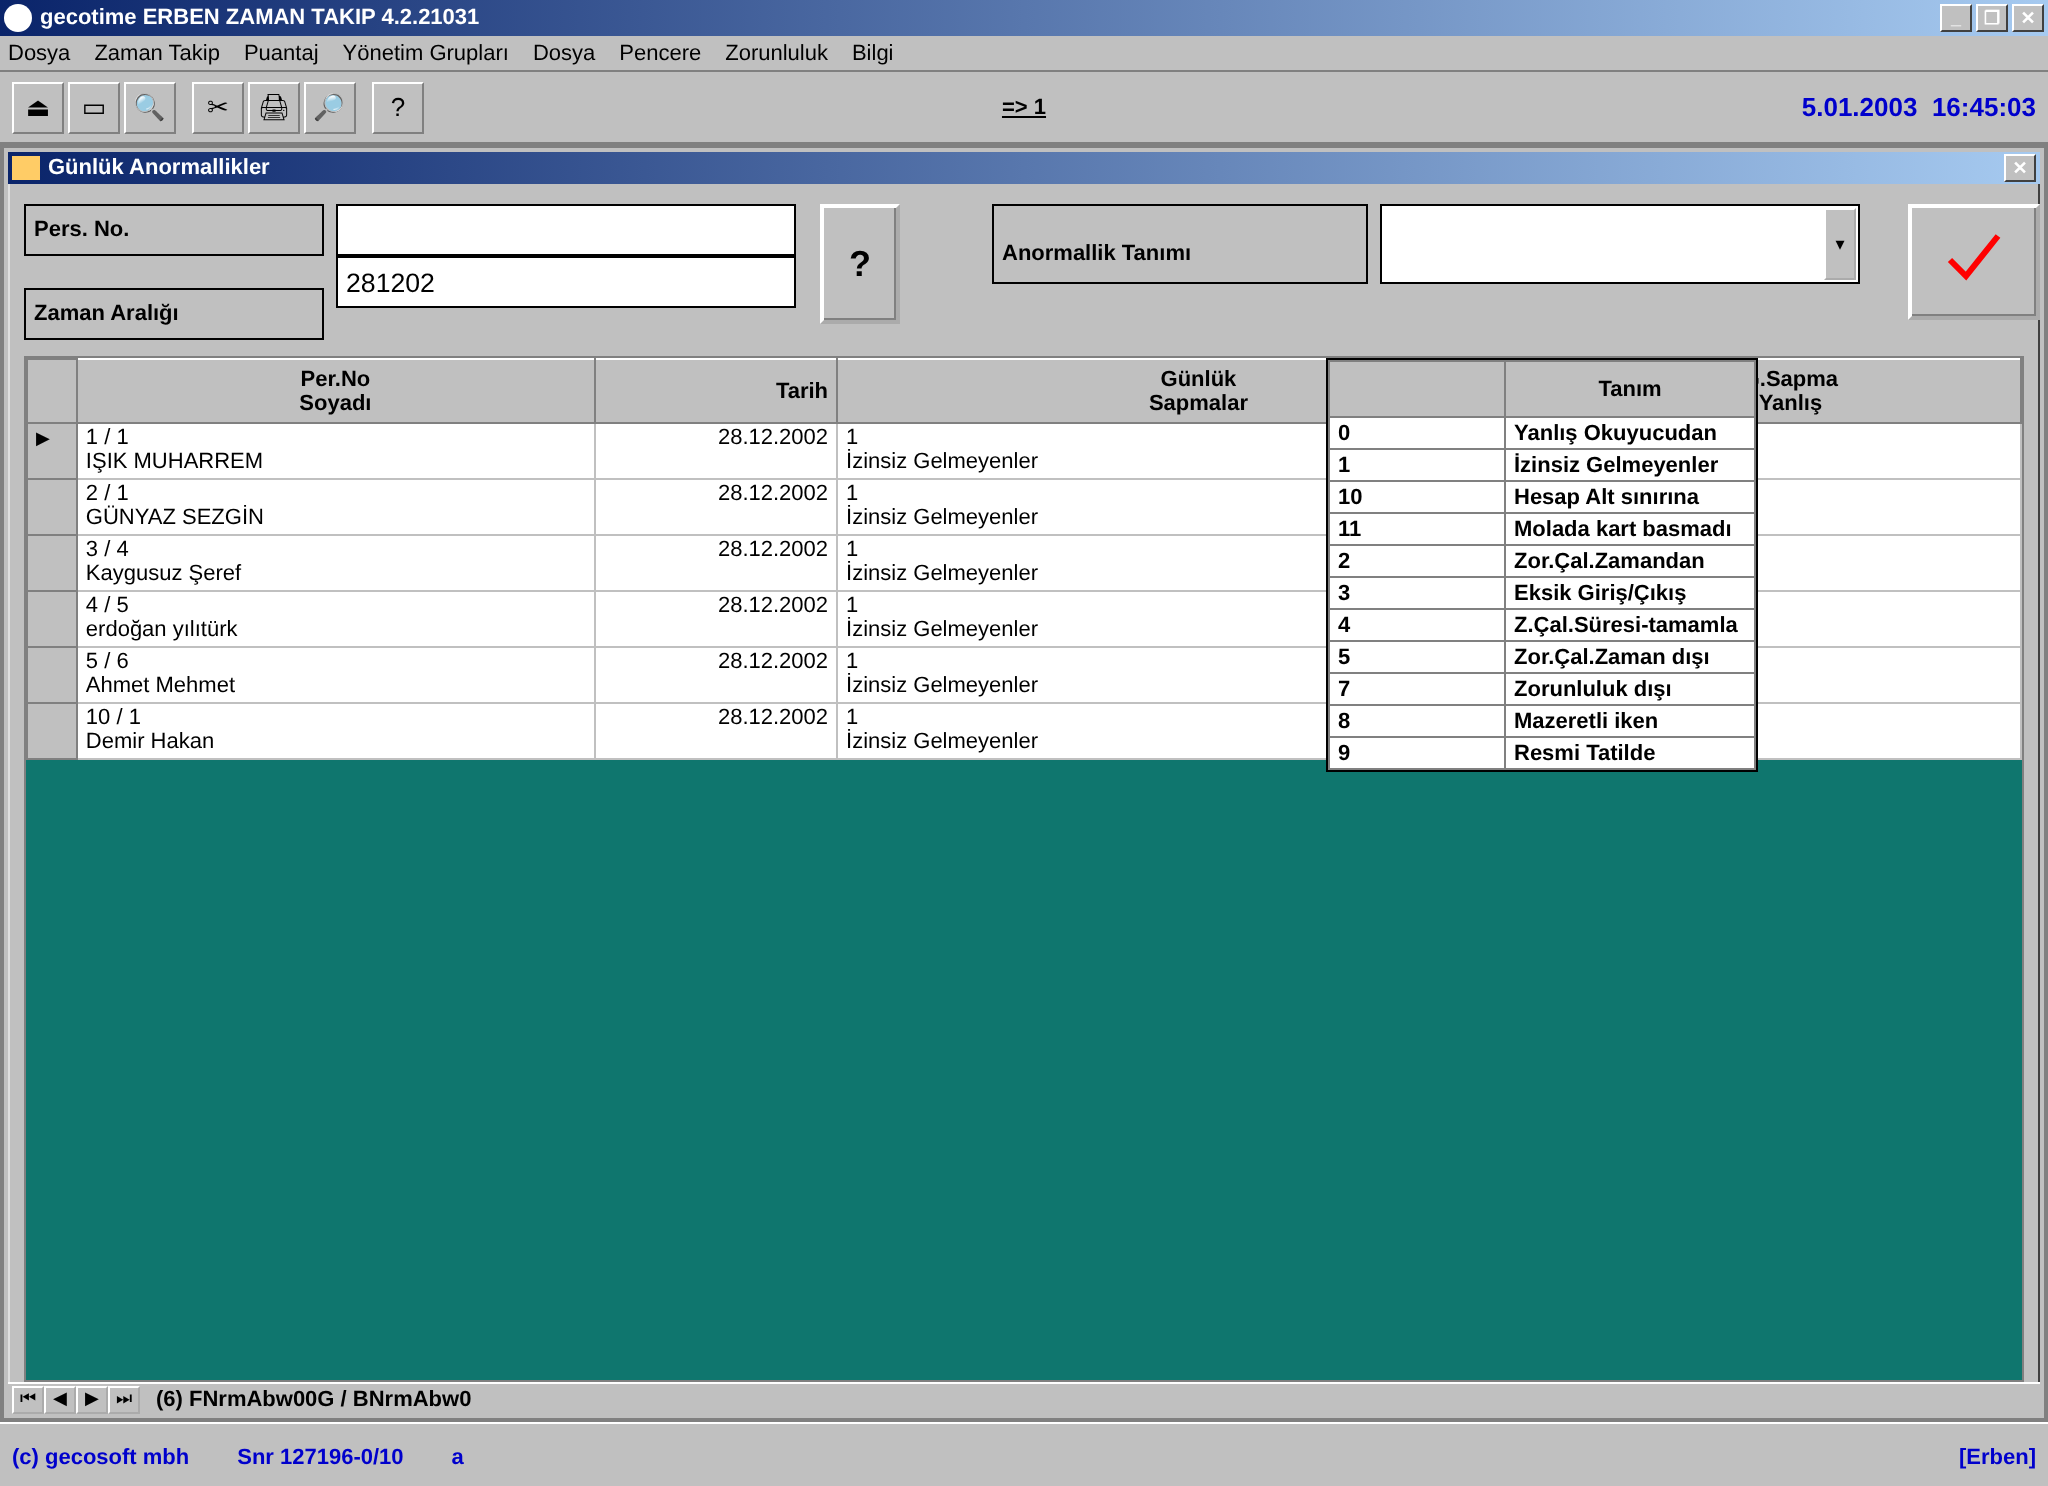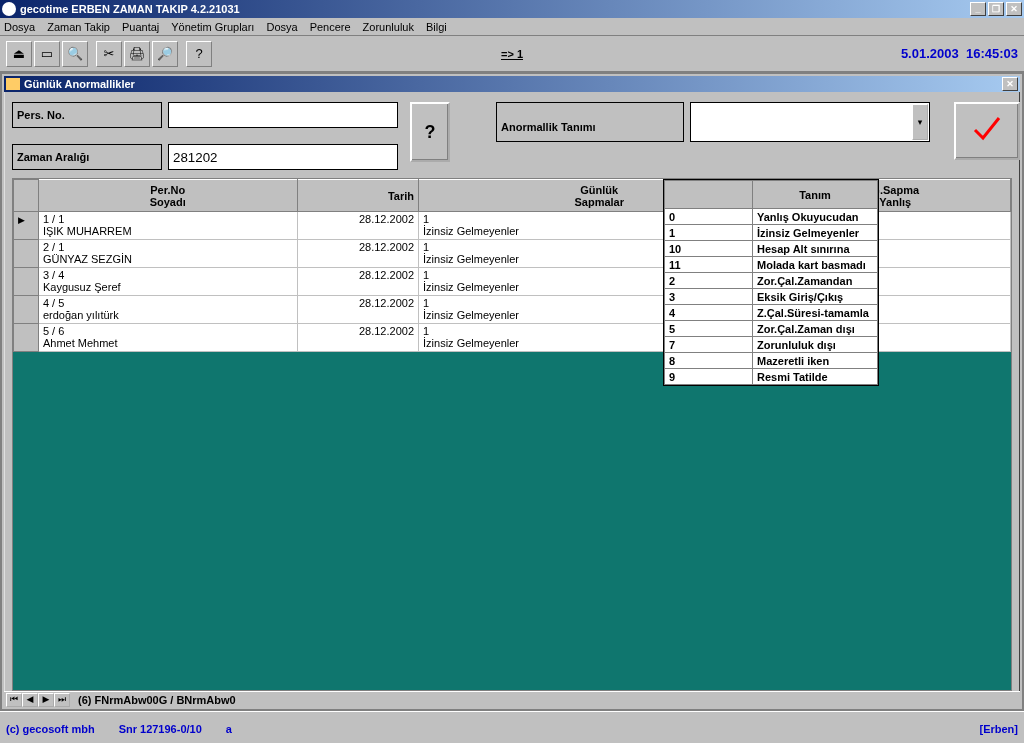--- a/index.html
+++ b/index.html
@@ -96,21 +96,21 @@
   gap:6px;
   align-items:flex-start;
 }
 .label-col { display:flex; flex-direction:column; gap:16px; }
 .field-label {
   width: 150px; height: 26px;
   border:1px solid #000; background:#c0c0c0;
   padding:2px 4px; font-weight:bold;
   display:flex; align-items:center;
 }
-.input-col { display:flex; flex-direction:column; gap:16px;}
+.input-col { display:flex; flex-direction:column; }
 .text-input {
   width: 230px; height: 26px;
   border:1px solid #000; background:#fff;
   padding:2px 4px;
 }
 .btn3d {
   background:#c0c0c0;
   border: 2px outset #fff;
   box-shadow: inset -1px -1px #808080;
 }
@@ -314,20 +314,33 @@
                 <span class="line1">5 / 6</span>
                 <span class="line2">Ahmet Mehmet</span>
               </td>
               <td class="col-tarih">28.12.2002</td>
               <td class="col-gun">
                 <span class="line1">1</span>
                 <span class="line2">İzinsiz Gelmeyenler</span>
               </td>
               <td class="col-sapma"></td>
             </tr>
+            <tr>
+              <td class="rowhead "></td>
+              <td class="col-per">
+                <span class="line1">10 / 1</span>
+                <span class="line2">Demir Hakan</span>
+              </td>
+              <td class="col-tarih">28.12.2002</td>
+              <td class="col-gun">
+                <span class="line1">1</span>
+                <span class="line2">İzinsiz Gelmeyenler</span>
+              </td>
+              <td class="col-sapma"></td>
+            </tr>
           </tbody>
       </table>
 
       <div class="dropdown">
         <table>
           <thead>
               <tr>
             <th style="width:88px"></th>
             <th>Tanım</th>
           </tr>

